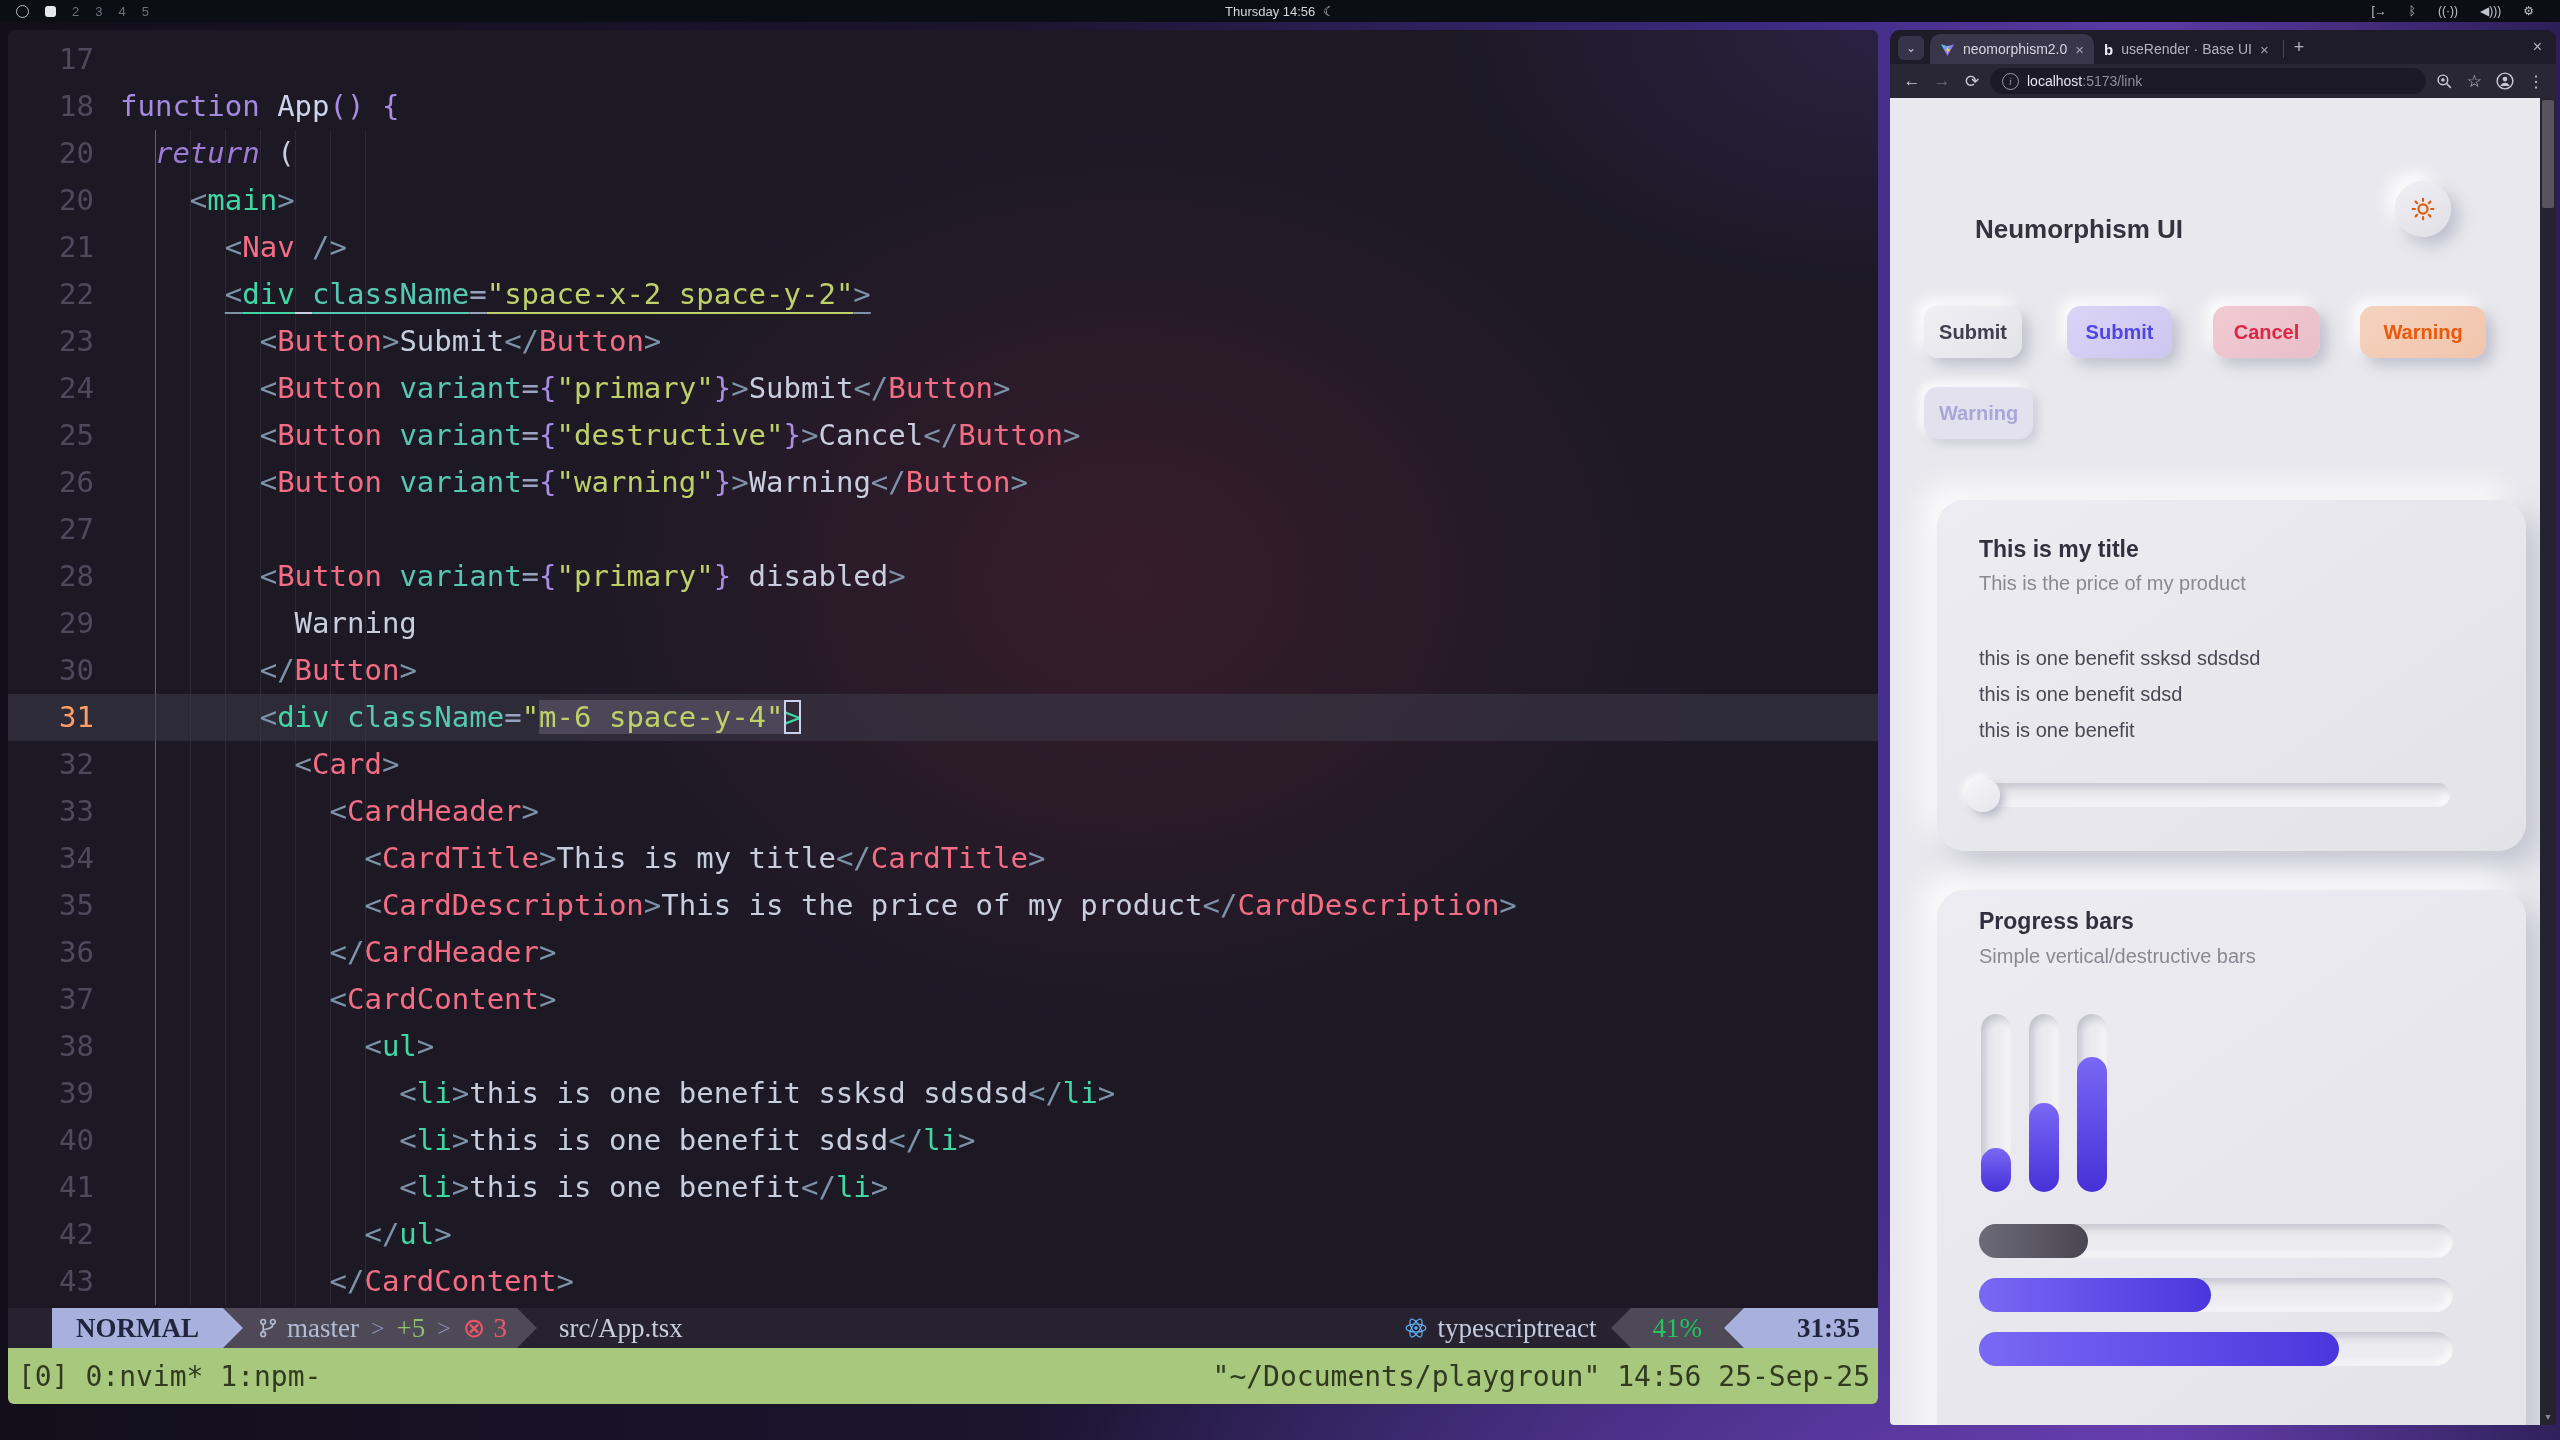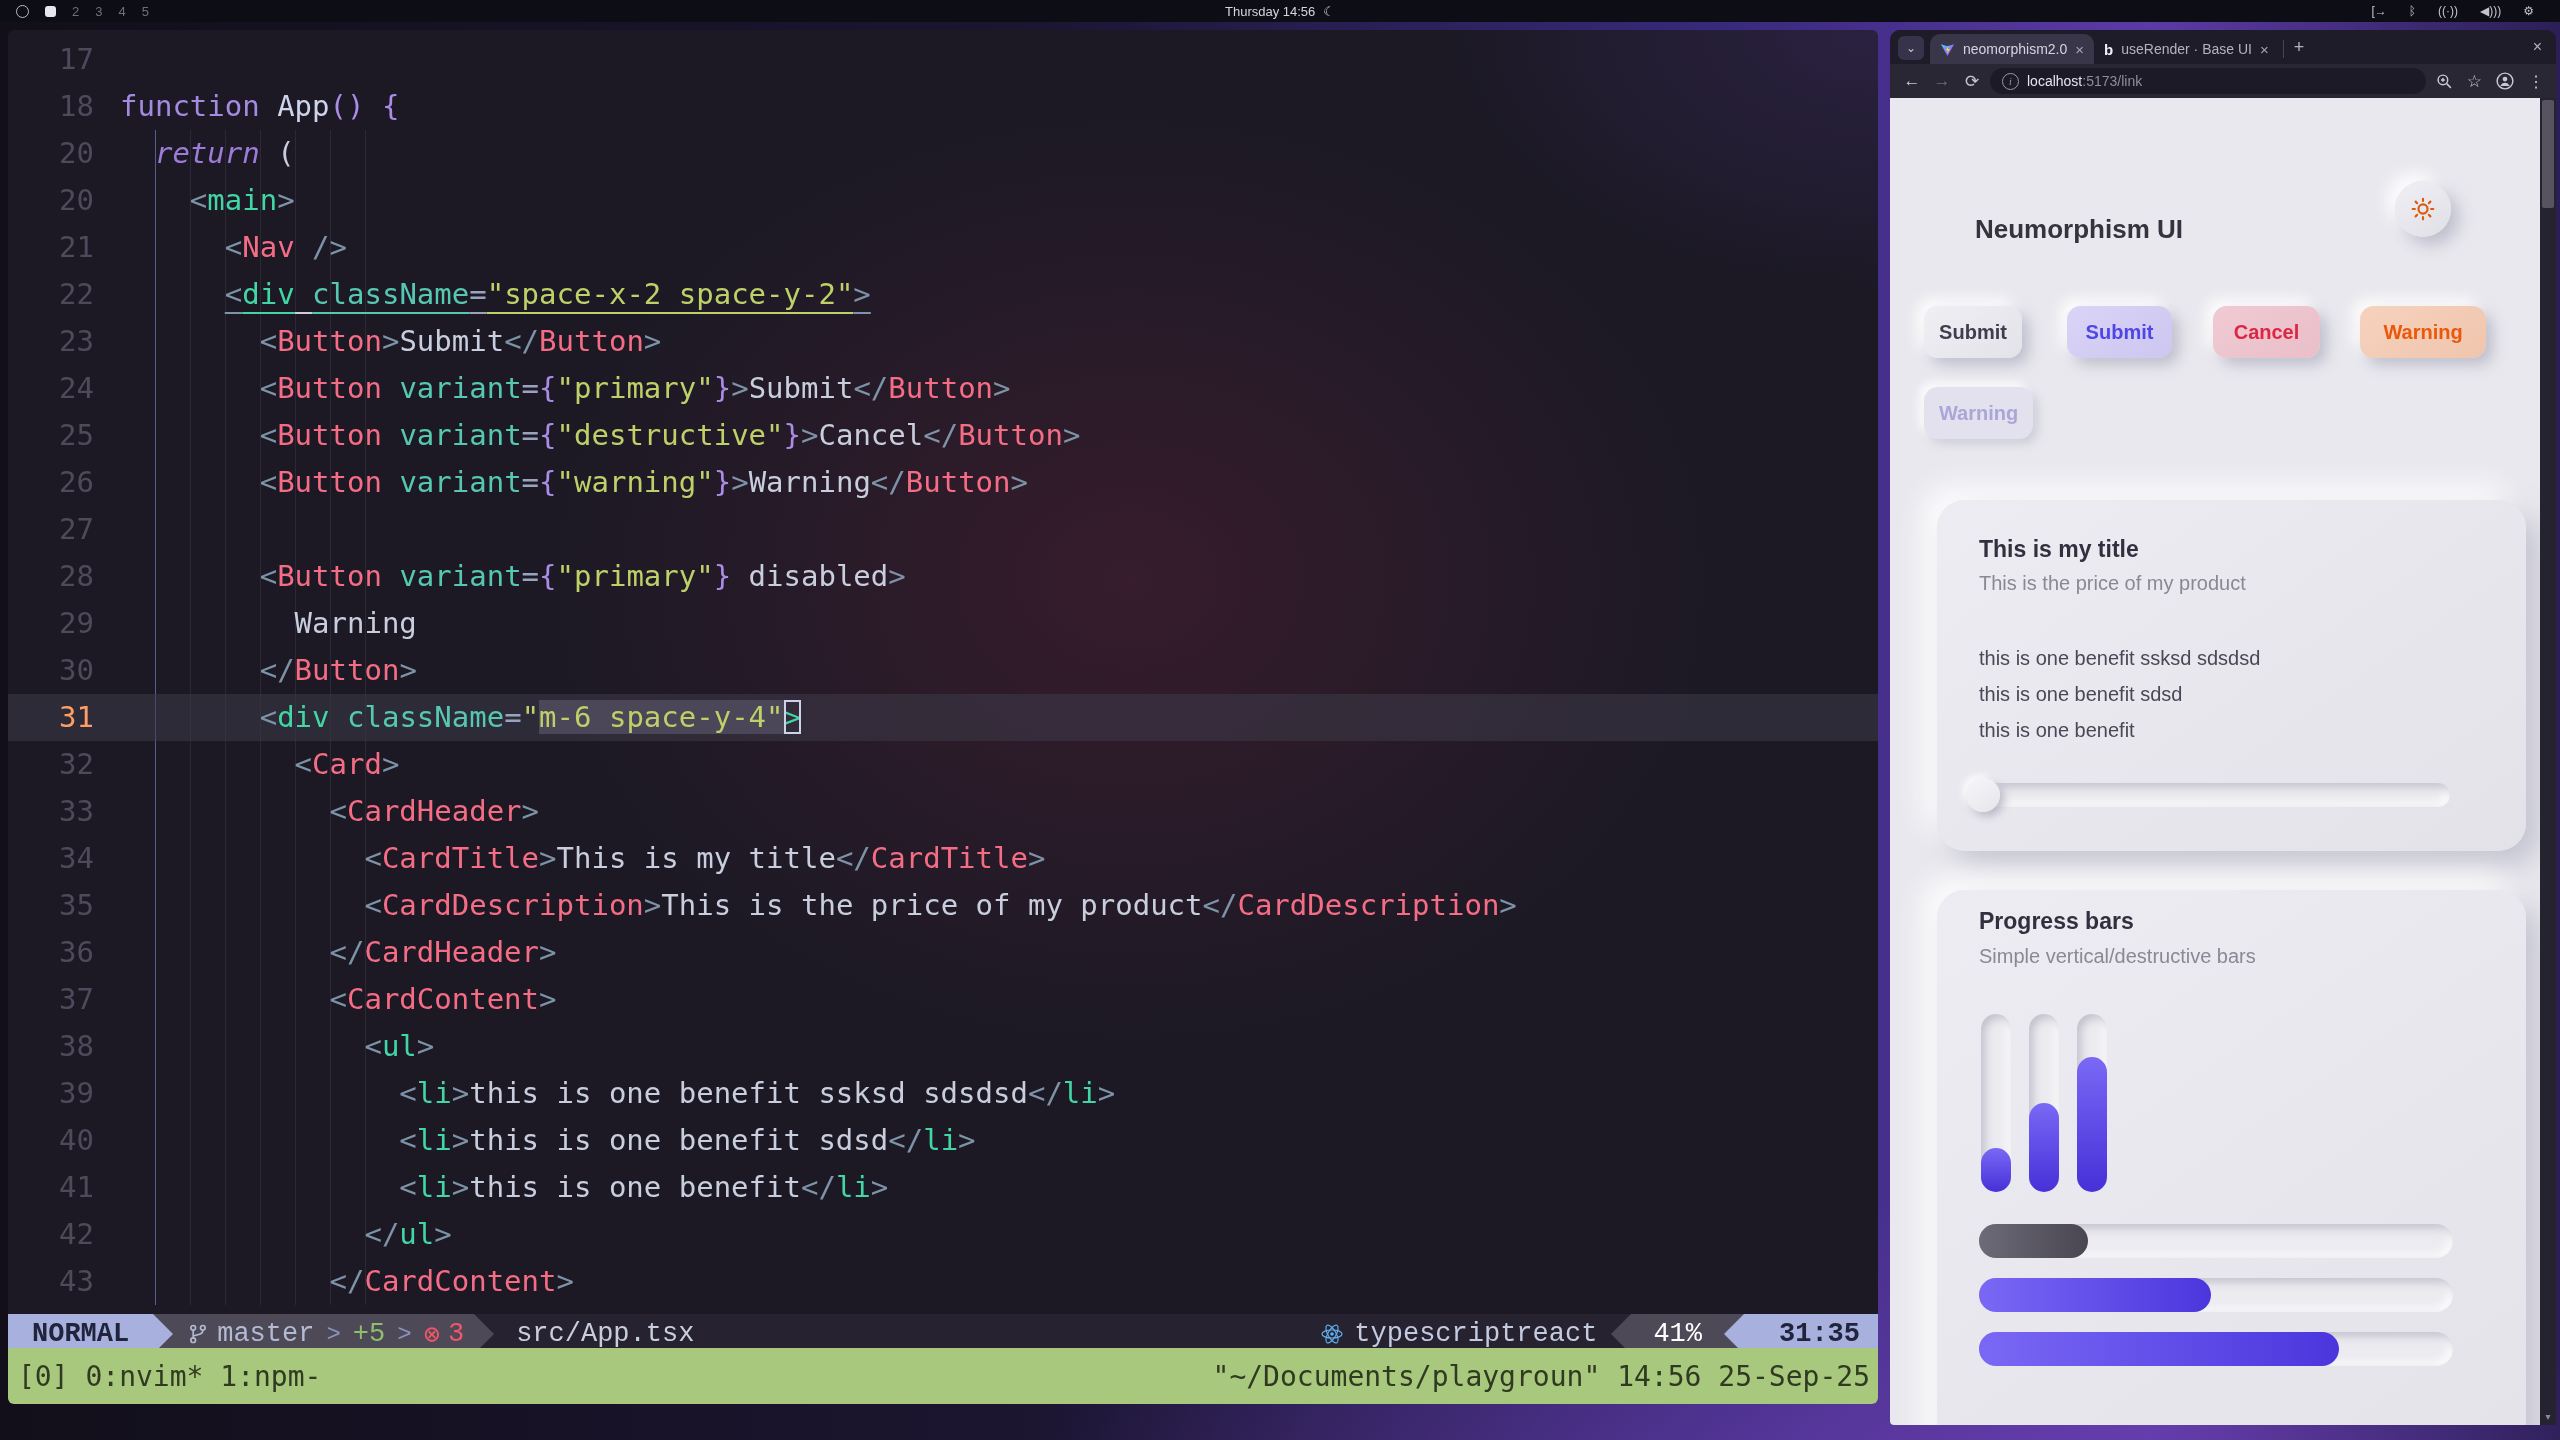--- a/index.html
+++ b/index.html
@@ -32,31 +32,31 @@
   .cursorline .lnum{color:#ff9e64;}
   .guide{position:absolute;top:100px;height:1175px;width:1px;background:#2c2836;z-index:1;}
   .guide.bright{background:#51608f;}
   .t-pl{color:#c8cede}.t-kw{color:#a48ae0}.t-kwi{color:#9d7cd8;font-style:italic}
   .t-fn{color:#ced4ec}.t-pu{color:#ab8de8}.t-br{color:#7d93a8}.t-tag{color:#f56d84}
   .t-htag{color:#41d6a4}.t-attr{color:#56c8b2}.t-op{color:#9aa3bd}.t-str{color:#bdd168}
   .t-strh{color:#bdd168;background:#4c4659}
   .t-cur{color:#41d6a4;outline:2px solid #ccd2ea;outline-offset:-2px;}
   .t-u{text-decoration:underline;text-underline-offset:8px;text-decoration-thickness:2px;}
   
-  #vimline{position:absolute;left:0;right:0;bottom:50px;height:40px;background:#262230;
-    display:flex;align-items:stretch;font-family:Liberation Mono, monospace;font-size:27px;}
+  #vimline{position:absolute;left:0;right:0;bottom:56px;height:40px;background:#262230;
+    display:flex;align-items:stretch;font-family:Liberation Serif, serif;font-size:27px;padding-left:44px;}
   .seg-mode{background:#a8b1de;color:#20243c;font-weight:bold;padding:0 24px;display:flex;align-items:center;}
   .seg-git{background:#4d4956;display:flex;align-items:center;color:#b3bad4;padding-right:10px;}
   .seg-git .tri-r{width:0;height:0;border-top:20px solid transparent;border-bottom:20px solid transparent;border-left:20px solid #a8b1de;margin-right:14px;}
   .sep{color:#8b94bd;margin:0 12px;font-size:24px;}
   .added{color:#8ebf6d}.errcnt{color:#f0566a;display:flex;align-items:center;gap:8px;}
   .seg-file{flex:1;display:flex;align-items:center;color:#c8cede;position:relative;}
   .seg-file .tri-r2{width:0;height:0;border-top:20px solid transparent;border-bottom:20px solid transparent;border-left:20px solid #4d4956;margin-right:22px;}
   .ftype{display:flex;align-items:center;gap:10px;margin-left:auto;margin-right:14px;color:#c4cadf;}
-  .seg-pct{background:#4d4956;display:flex;align-items:center;color:#ffffff;}
+  .seg-pct{background:#4d4956;display:flex;align-items:center;color:#22c55e;}
   .tri-l{width:0;height:0;border-top:20px solid transparent;border-bottom:20px solid transparent;}
   .seg-pos{background:#a8b1de;color:#20243c;font-weight:bold;display:flex;align-items:center;padding:0 18px 0 6px;}
   
   #tmuxline{position:absolute;left:0;right:0;bottom:0;height:56px;background:#a8c87e;color:#2f3a20;
     font-family:"DejaVu Sans Mono",monospace;font-size:28px;display:flex;align-items:center;}
   #tmuxline .tl{margin-left:10px;}
   #tmuxline .tr{margin-left:auto;margin-right:8px;}
   
   #browser{position:absolute;left:1890px;top:30px;width:666px;height:1395px;background:#201d2b;
     border-radius:10px 10px 4px 4px;overflow:hidden;z-index:10;}

